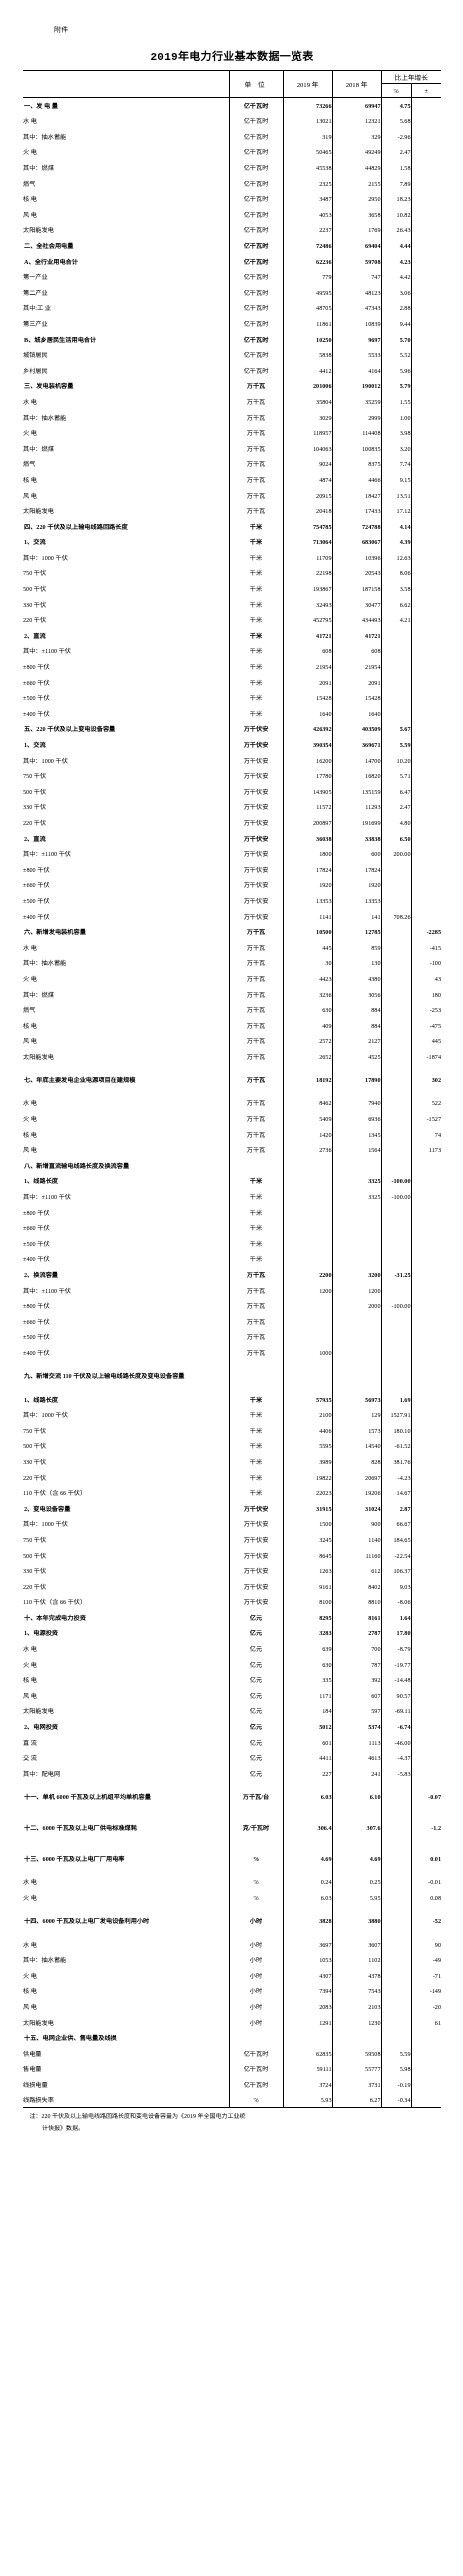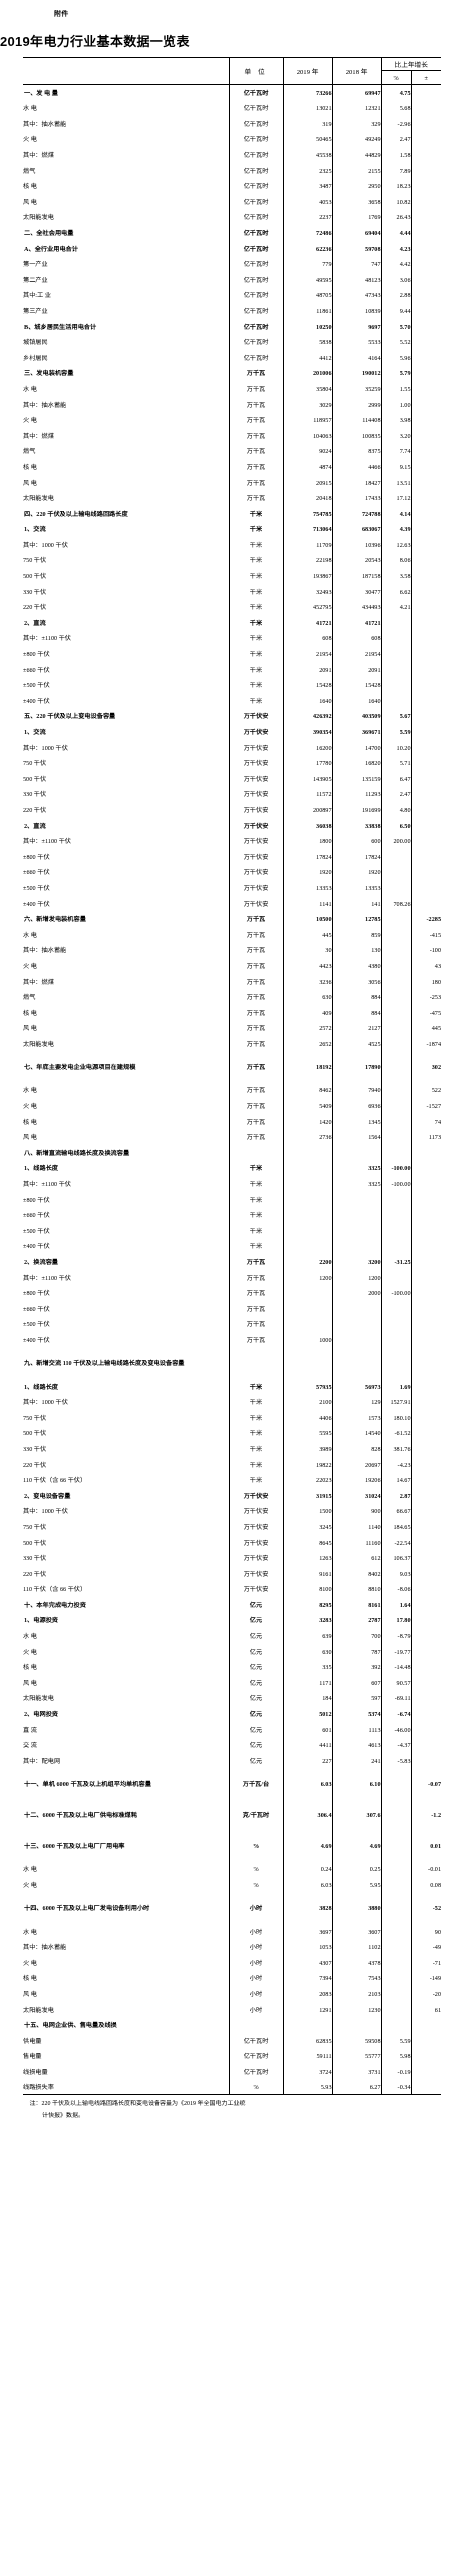--- a/index.html
+++ b/index.html
@@ -16,32 +16,32 @@
     -webkit-font-smoothing: none;
   }
   .page {
     width: 464px;
     min-height: 2711px;
     position: relative;
     padding: 0;
     background: #fff;
   }
   .attachment-label {
-    margin: 8px 0 0 54px;
+    margin: 24px 0 0 54px;
     font-size: 7px;
     font-family: "Liberation Serif", "DejaVu Serif", serif;
     letter-spacing: 0.3px;
-    font-weight: bold;
   }
   .doc-title {
-    font-size: 13px;
+    text-align: center;
+    font-size: 11px;
     font-weight: bold;
     margin: 13.4px 0 6.2px 0;
     letter-spacing: 0.3px;
-    font-family: Liberation Sans, sans-serif;
+    font-family: Liberation Mono, monospace;
   }
   table.data {
     border-collapse: collapse;
     width: 407px;
     margin: 0 auto;
     table-layout: fixed;
     font-size: 6px;
   }
   table.data col.c-item  { width: 206px; }
   table.data col.c-unit  { width: 54px; }

